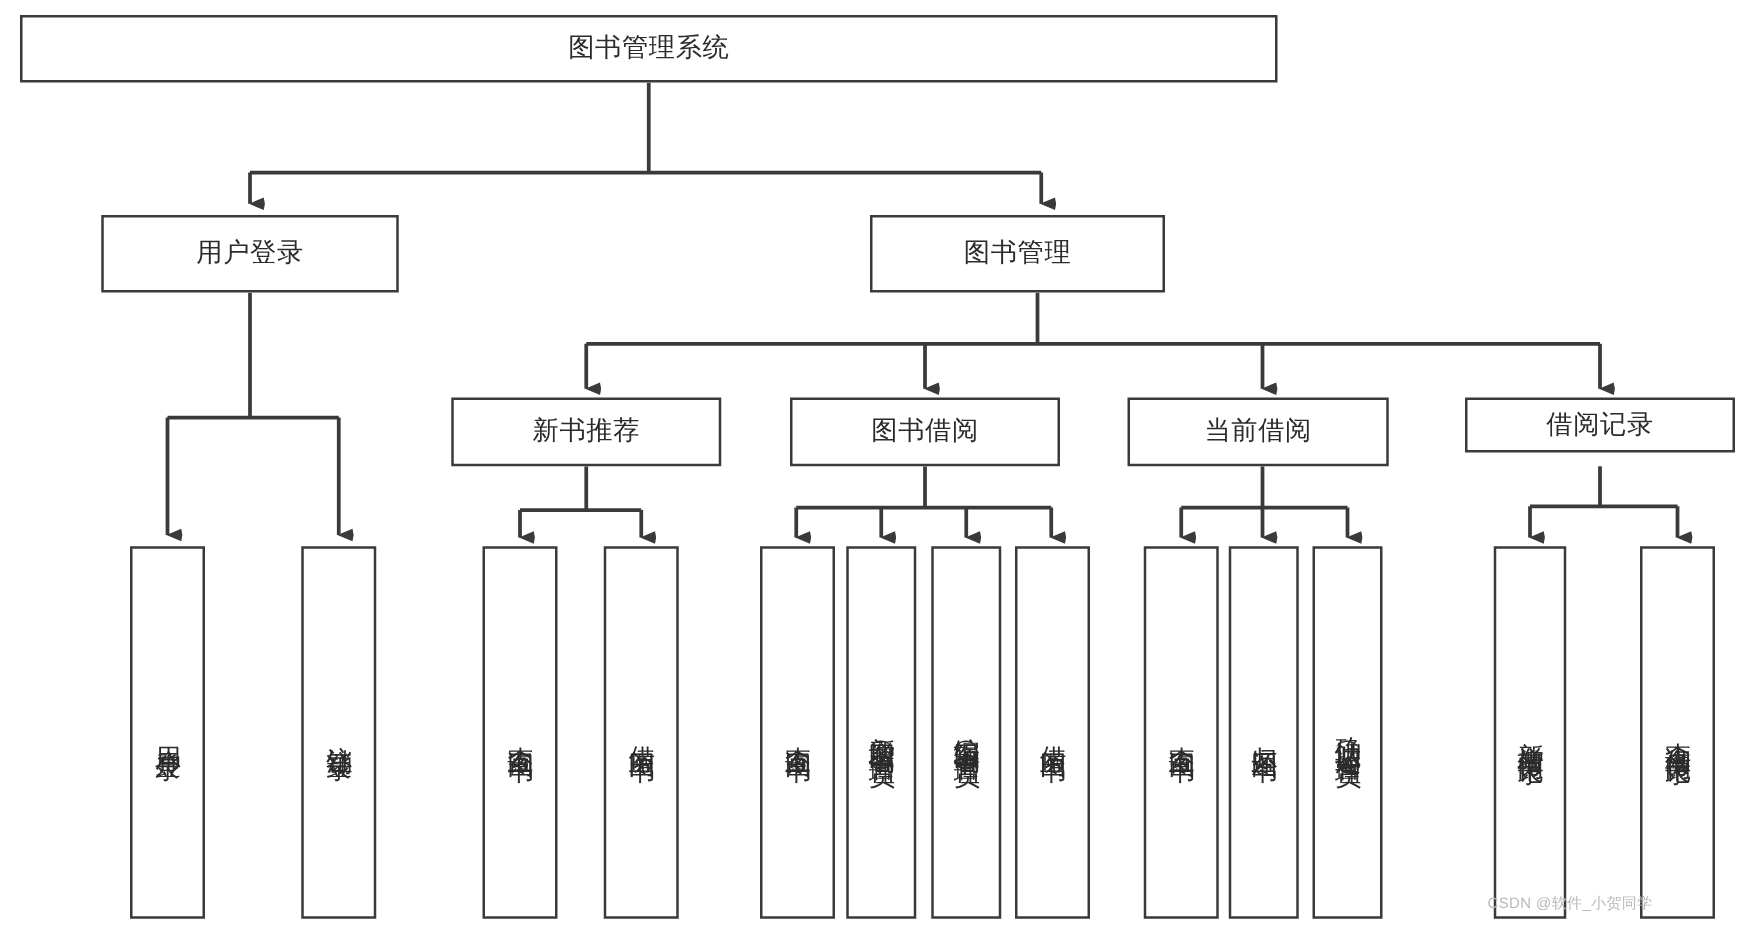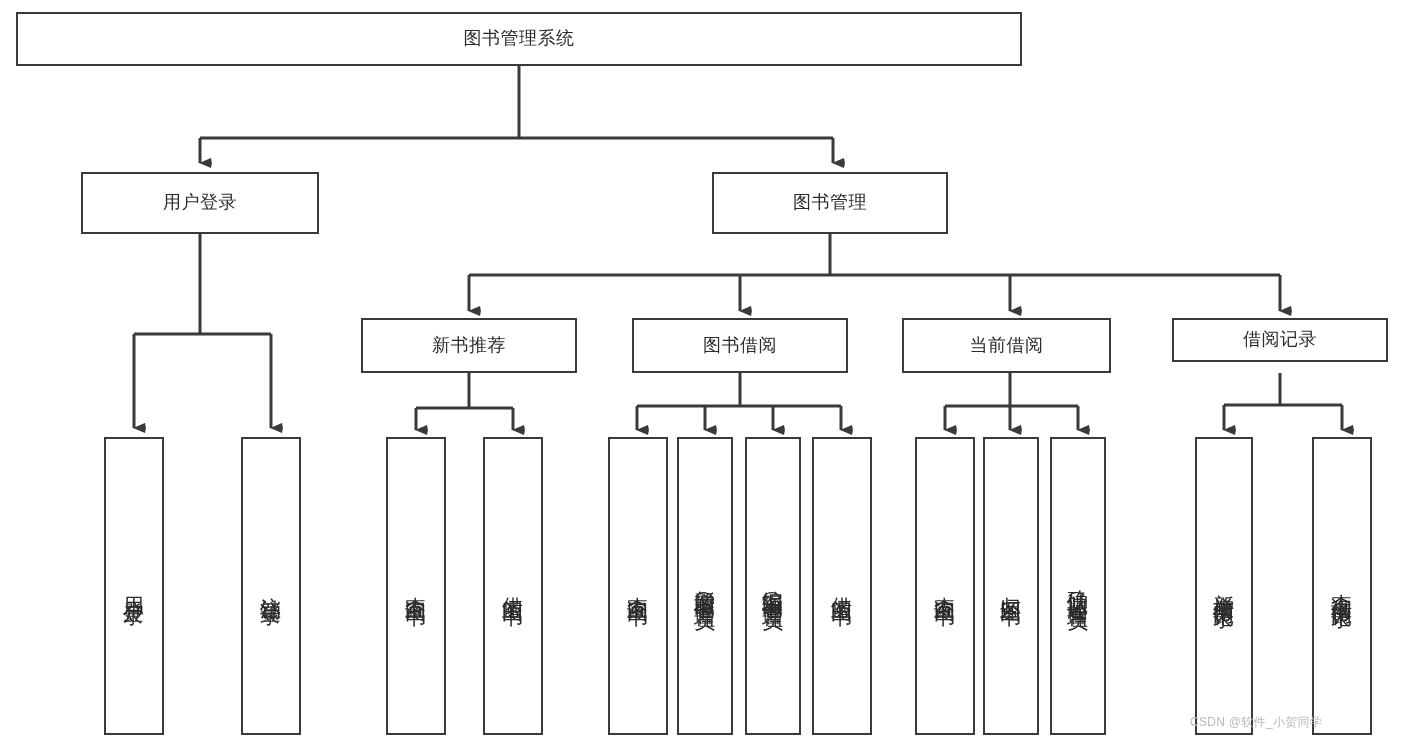--- a/index.html
+++ b/index.html
@@ -29,21 +29,21 @@
     box-sizing: border-box;
     border: 2.5px solid #3a3a3a;
     background: #ffffff;
     color: #2b2b2b;
     display: flex;
     align-items: center;
     justify-content: center;
     line-height: 1.08;
   }
   .node.h {
-    font-size: 18px;
+    font-size: 21px;
     letter-spacing: 0.5px;
   }
   .node.v {
     font-size: 21px;
   }
   .node.v .vtext {
     writing-mode: vertical-rl;
     text-orientation: upright;
     letter-spacing: 3px;
     white-space: nowrap;
@@ -114,21 +114,21 @@
     </g>
   </svg>
 
   <div class="node h" style="left:16px; top:12px; width:1006px; height:54px;">
     <span>图书管理系统</span>
   </div>
 
   <div class="node h" style="left:81px; top:172px; width:238px; height:62px;">
     <span>用户登录</span>
   </div>
-  <div class="node h" style="left:712px; top:172px; width:236px; height:62px;">
+  <div class="node h" style="left:696px; top:172px; width:236px; height:62px;">
     <span>图书管理</span>
   </div>
 
   <div class="node h" style="left:632px; top:318px; width:216px; height:55px;">
     <span>图书借阅</span>
   </div>
   <div class="node h" style="left:361px; top:318px; width:216px; height:55px;">
     <span>新书推荐</span>
   </div>
   <div class="node h" style="left:902px; top:318px; width:209px; height:55px;">

